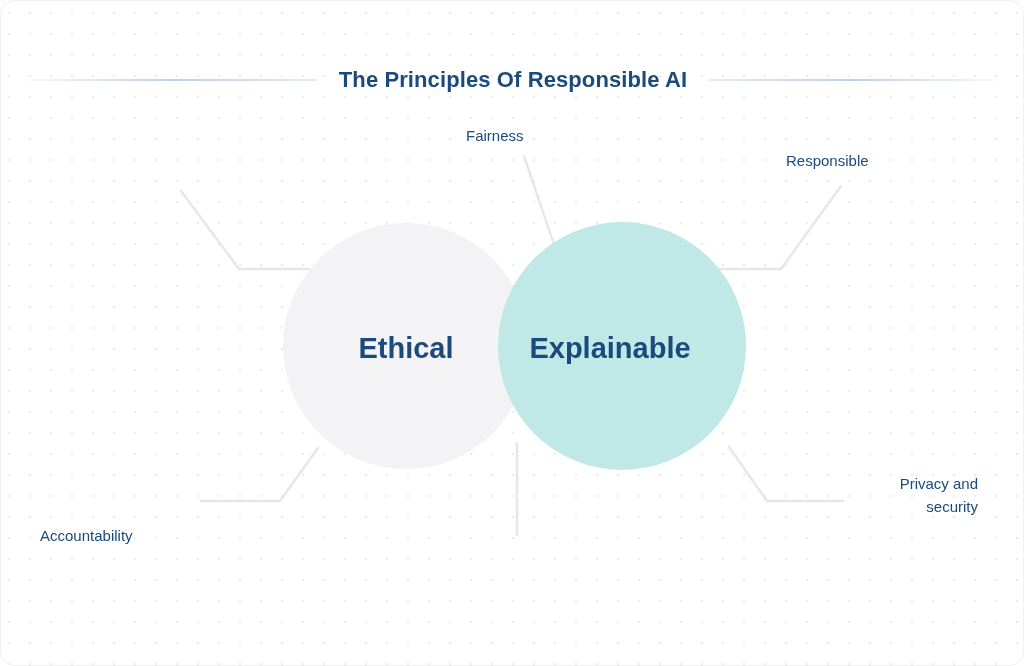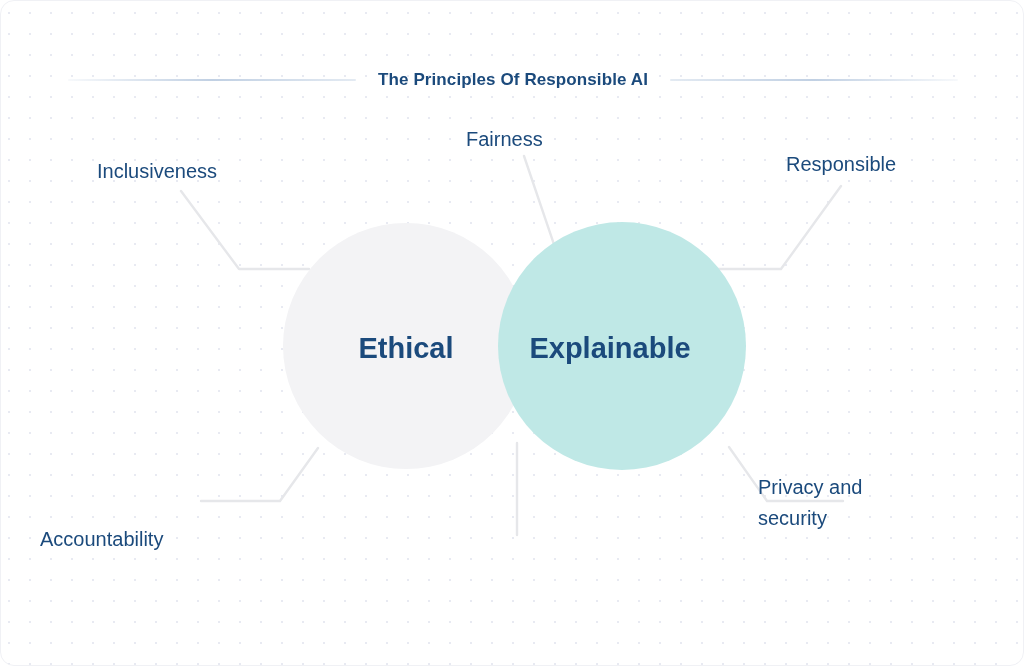--- a/index.html
+++ b/index.html
@@ -44,21 +44,21 @@
   .rule {
     height: 2px;
     background: linear-gradient(to right, rgba(195,210,228,0), rgba(186,203,224,0.95), rgba(195,210,228,0.25));
     border-radius: 2px;
     flex: 0 0 auto;
   }
   .rule.left  { width: 288px; background: linear-gradient(to right, rgba(200,214,230,0.15), rgba(186,203,224,0.9), rgba(200,214,230,0.5)); }
   .rule.right { width: 288px; background: linear-gradient(to left,  rgba(200,214,230,0.15), rgba(186,203,224,0.9), rgba(200,214,230,0.5)); }
 
   #page-title {
-    font-size: 17px;
+    font-size: 22px;
     font-weight: bold;
     color: #1b4a7c;
     letter-spacing: 0.1px;
     white-space: nowrap;
   }
 
   
   #venn {
     position: absolute;
     left: 0;
@@ -112,30 +112,30 @@
     left: 0;
     top: 0;
     width: 1024px;
     height: 666px;
     pointer-events: none;
   }
 
   
   .node-label {
     position: absolute;
-    font-size: 20px;
+    font-size: 15px;
     color: #1b4a7c;
     line-height: 1.55;
   }
   #node-inclusiveness  { left:  96px; top: 155px; }
   #node-fairness       { left: 465px; top: 123px; }
   #node-transparency   { left: 785px; top: 148px; }
   #node-accountability { left:  39px; top: 488px; margin-top: 35px; }
   #node-reliability    { left: 416px; top: 542px; width: 200px; text-align: center; }
-  #node-privacy        { left: 757px; top: 471px; width: 220px; }
+  #node-privacy        { left: 757px; top: 471px; width: 220px; text-align: right; }
 </style>
 </head>
 <body>
 
 <div id="canvas">
 
   <div id="header">
     <div class="rule left"></div>
     <div id="page-title">The Principles Of Responsible AI</div>
     <div class="rule right"></div>
@@ -154,21 +154,20 @@
 
   <div id="venn">
     <div class="circle" id="circle-ethical"></div>
     <div class="circle" id="circle-explainable"></div>
     <div id="circle-overlap"></div>
 
     <div class="circle-label" id="label-ethical">Ethical</div>
     <div class="circle-label" id="label-explainable">Explainable</div>
   </div>
 
-  <div class="node-label" id="node-inclusiveness">Inclusiveness</div>
 
   <div class="node-label" id="node-fairness">Fairness</div>
 
   <div class="node-label" id="node-transparency">Responsible</div>
 
   <div class="node-label" id="node-accountability">Accountability</div>
 
 
   <div class="node-label" id="node-privacy">
     <div>Privacy and</div>

